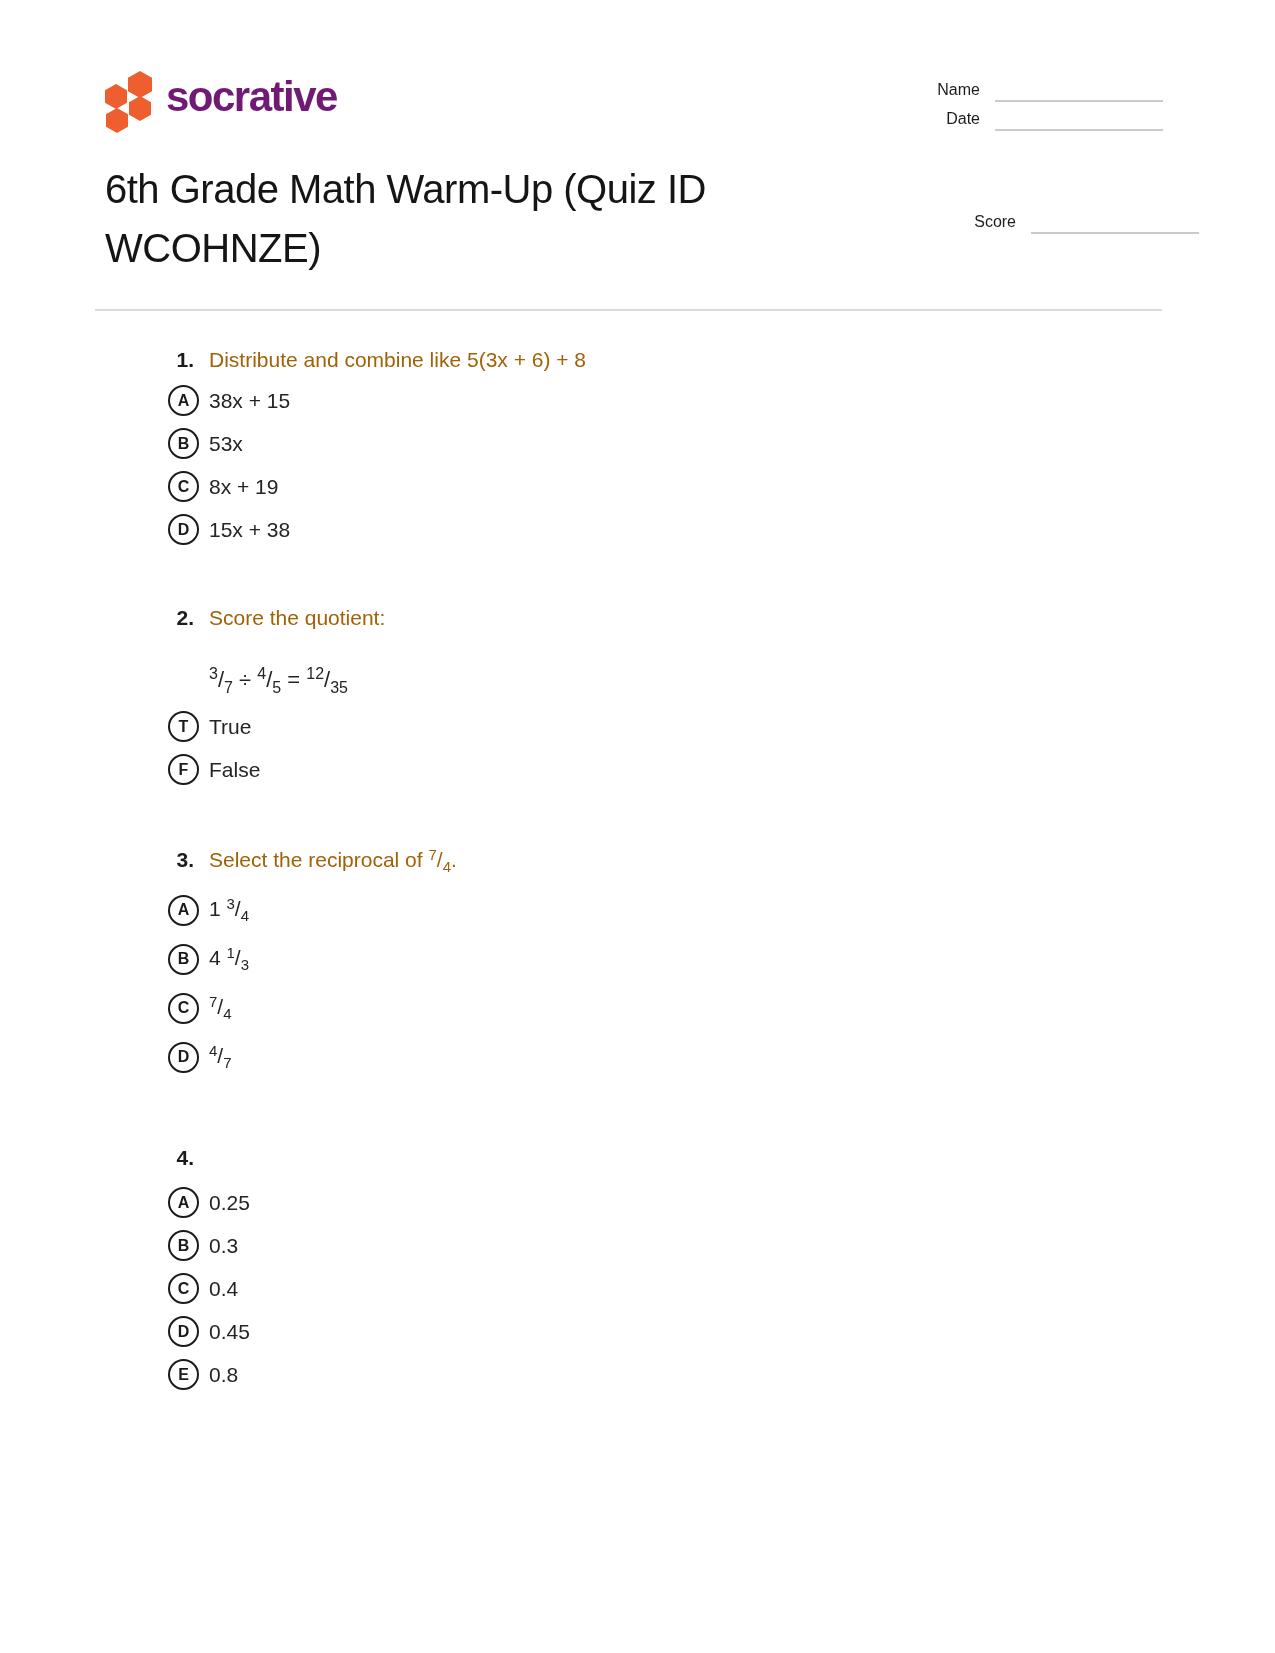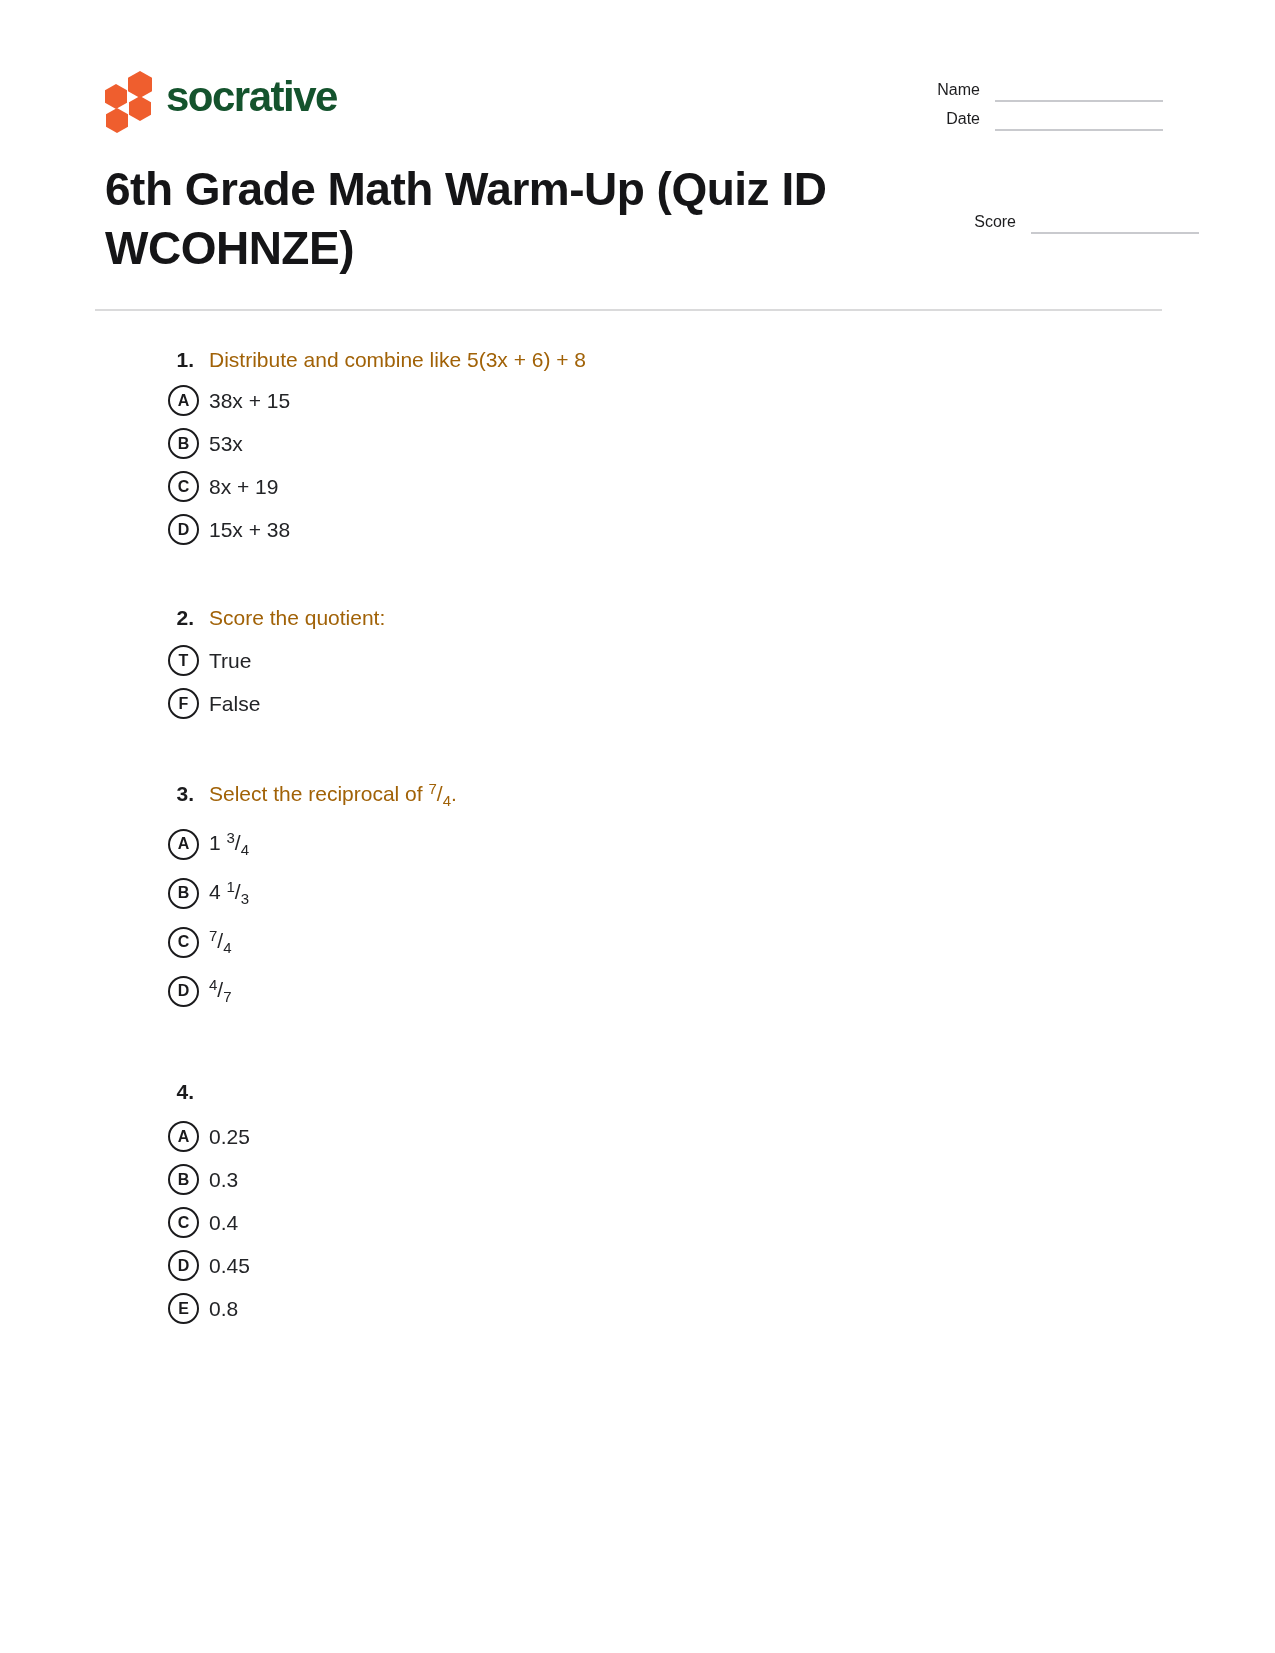--- a/index.html
+++ b/index.html
@@ -12,33 +12,33 @@
   
   .logo { position:absolute; left:103px; top:62px; display:flex; align-items:flex-start; }
   .logo-mark { position:relative; width:52px; height:70px; }
   .hex { position:absolute; background:#ef5e2e;
          clip-path:polygon(50% 0,100% 25%,100% 75%,50% 100%,0 75%,0 25%); }
   .hex1 { left:25px; top:9px;  width:24px; height:27px; }
   .hex2 { left:2px;  top:22px; width:22px; height:25px; }
   .hex3 { left:26px; top:34px; width:22px; height:25px; }
   .hex4 { left:3px;  top:46px; width:22px; height:25px; }
   .logo-text { font-size:42px; font-weight:700; letter-spacing:-1.5px;
-               color:#14532d; margin-left:11px; margin-top:14px; line-height:1; }
+               color:#701a75; margin-left:11px; margin-top:14px; line-height:1; }
 
   
   .field { position:absolute; display:flex; align-items:flex-end; height:26px; }
   .flabel { display:block; width:120px; text-align:right; font-size:16px; color:#1d1d1f; line-height:24px; }
   .fline  { display:block; flex:1; margin-left:15px; height:24px; border-bottom:2px solid #c9cace; }
   .field-name  { left:860px; top:76px;  width:303px; }
   .field-date  { left:860px; top:105px; width:303px; }
   .field-score { left:896px; top:208px; width:303px; }
 
   
   .title { position:absolute; left:105px; top:160px; width:745px; margin:0;
-           font-size:46px; line-height:59px; font-weight:700; letter-spacing:-0.5px; color:#151517; }
+           font-size:40px; line-height:59px; font-weight:400; letter-spacing:-0.5px; color:#151517; }
   .divider { position:absolute; left:95px; top:309px; width:1067px; height:0;
              border:none; border-top:2px solid #dadadb; margin:0; }
 
   
   #questions { position:absolute; left:167px; top:345px; width:940px; }
   .question { margin:0; }
   .question.q2 { margin-top:58px; }
   .question.q3 { margin-top:60px; }
   .question.q4 { margin-top:70px; }
 
@@ -121,20 +121,21 @@
         <div class="opt">
           <span class="bubble">D</span>
           <span class="otext">15x + 38</span>
         </div>
       </section>
       <section class="question q2">
         <div class="qrow">
           <div class="qnum">2.</div>
           <div class="qprompt">Score the quotient:</div>
         </div>
+        <div class="eqrow"><span class="fr"><span class="n">3</span><span class="sl">/</span><span class="d">7</span></span> ÷ <span class="fr"><span class="n">4</span><span class="sl">/</span><span class="d">5</span></span> = <span class="fr"><span class="n">12</span><span class="sl">/</span><span class="d">35</span></span></div>
         <div class="opt first">
           <span class="bubble">T</span>
           <span class="otext">True</span>
         </div>
         <div class="opt">
           <span class="bubble">F</span>
           <span class="otext">False</span>
         </div>
       </section>
       <section class="question q3">

